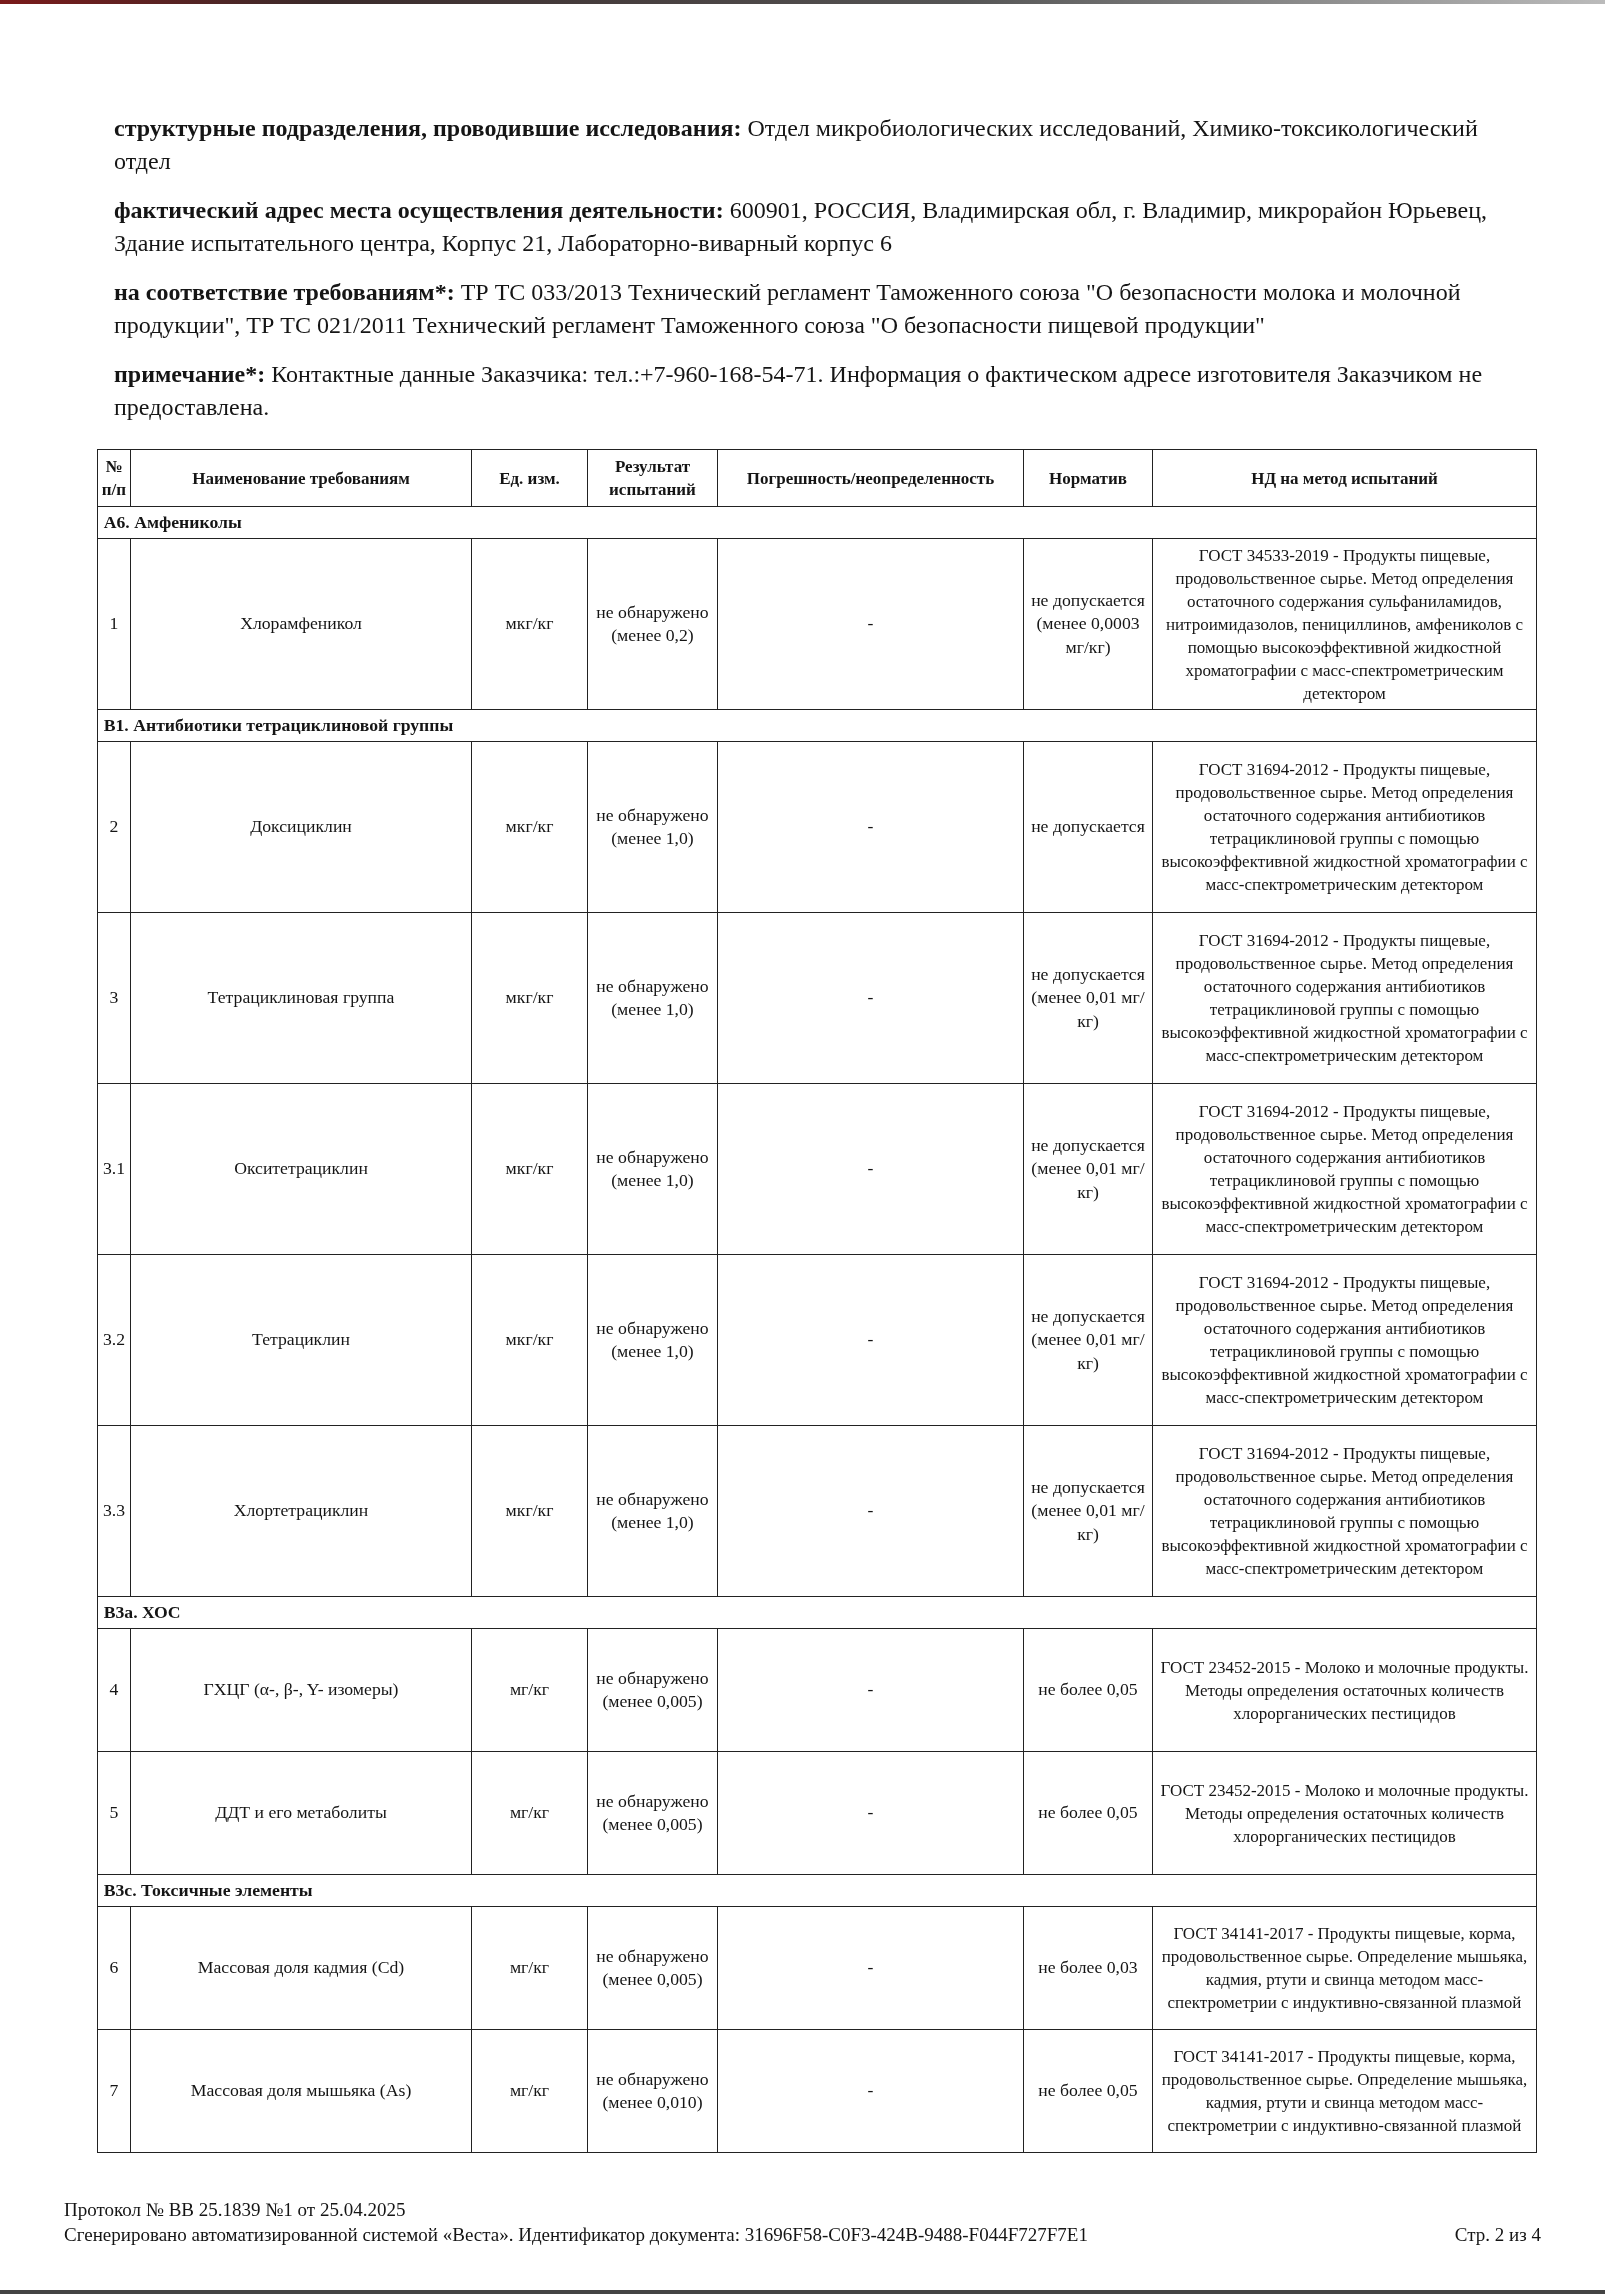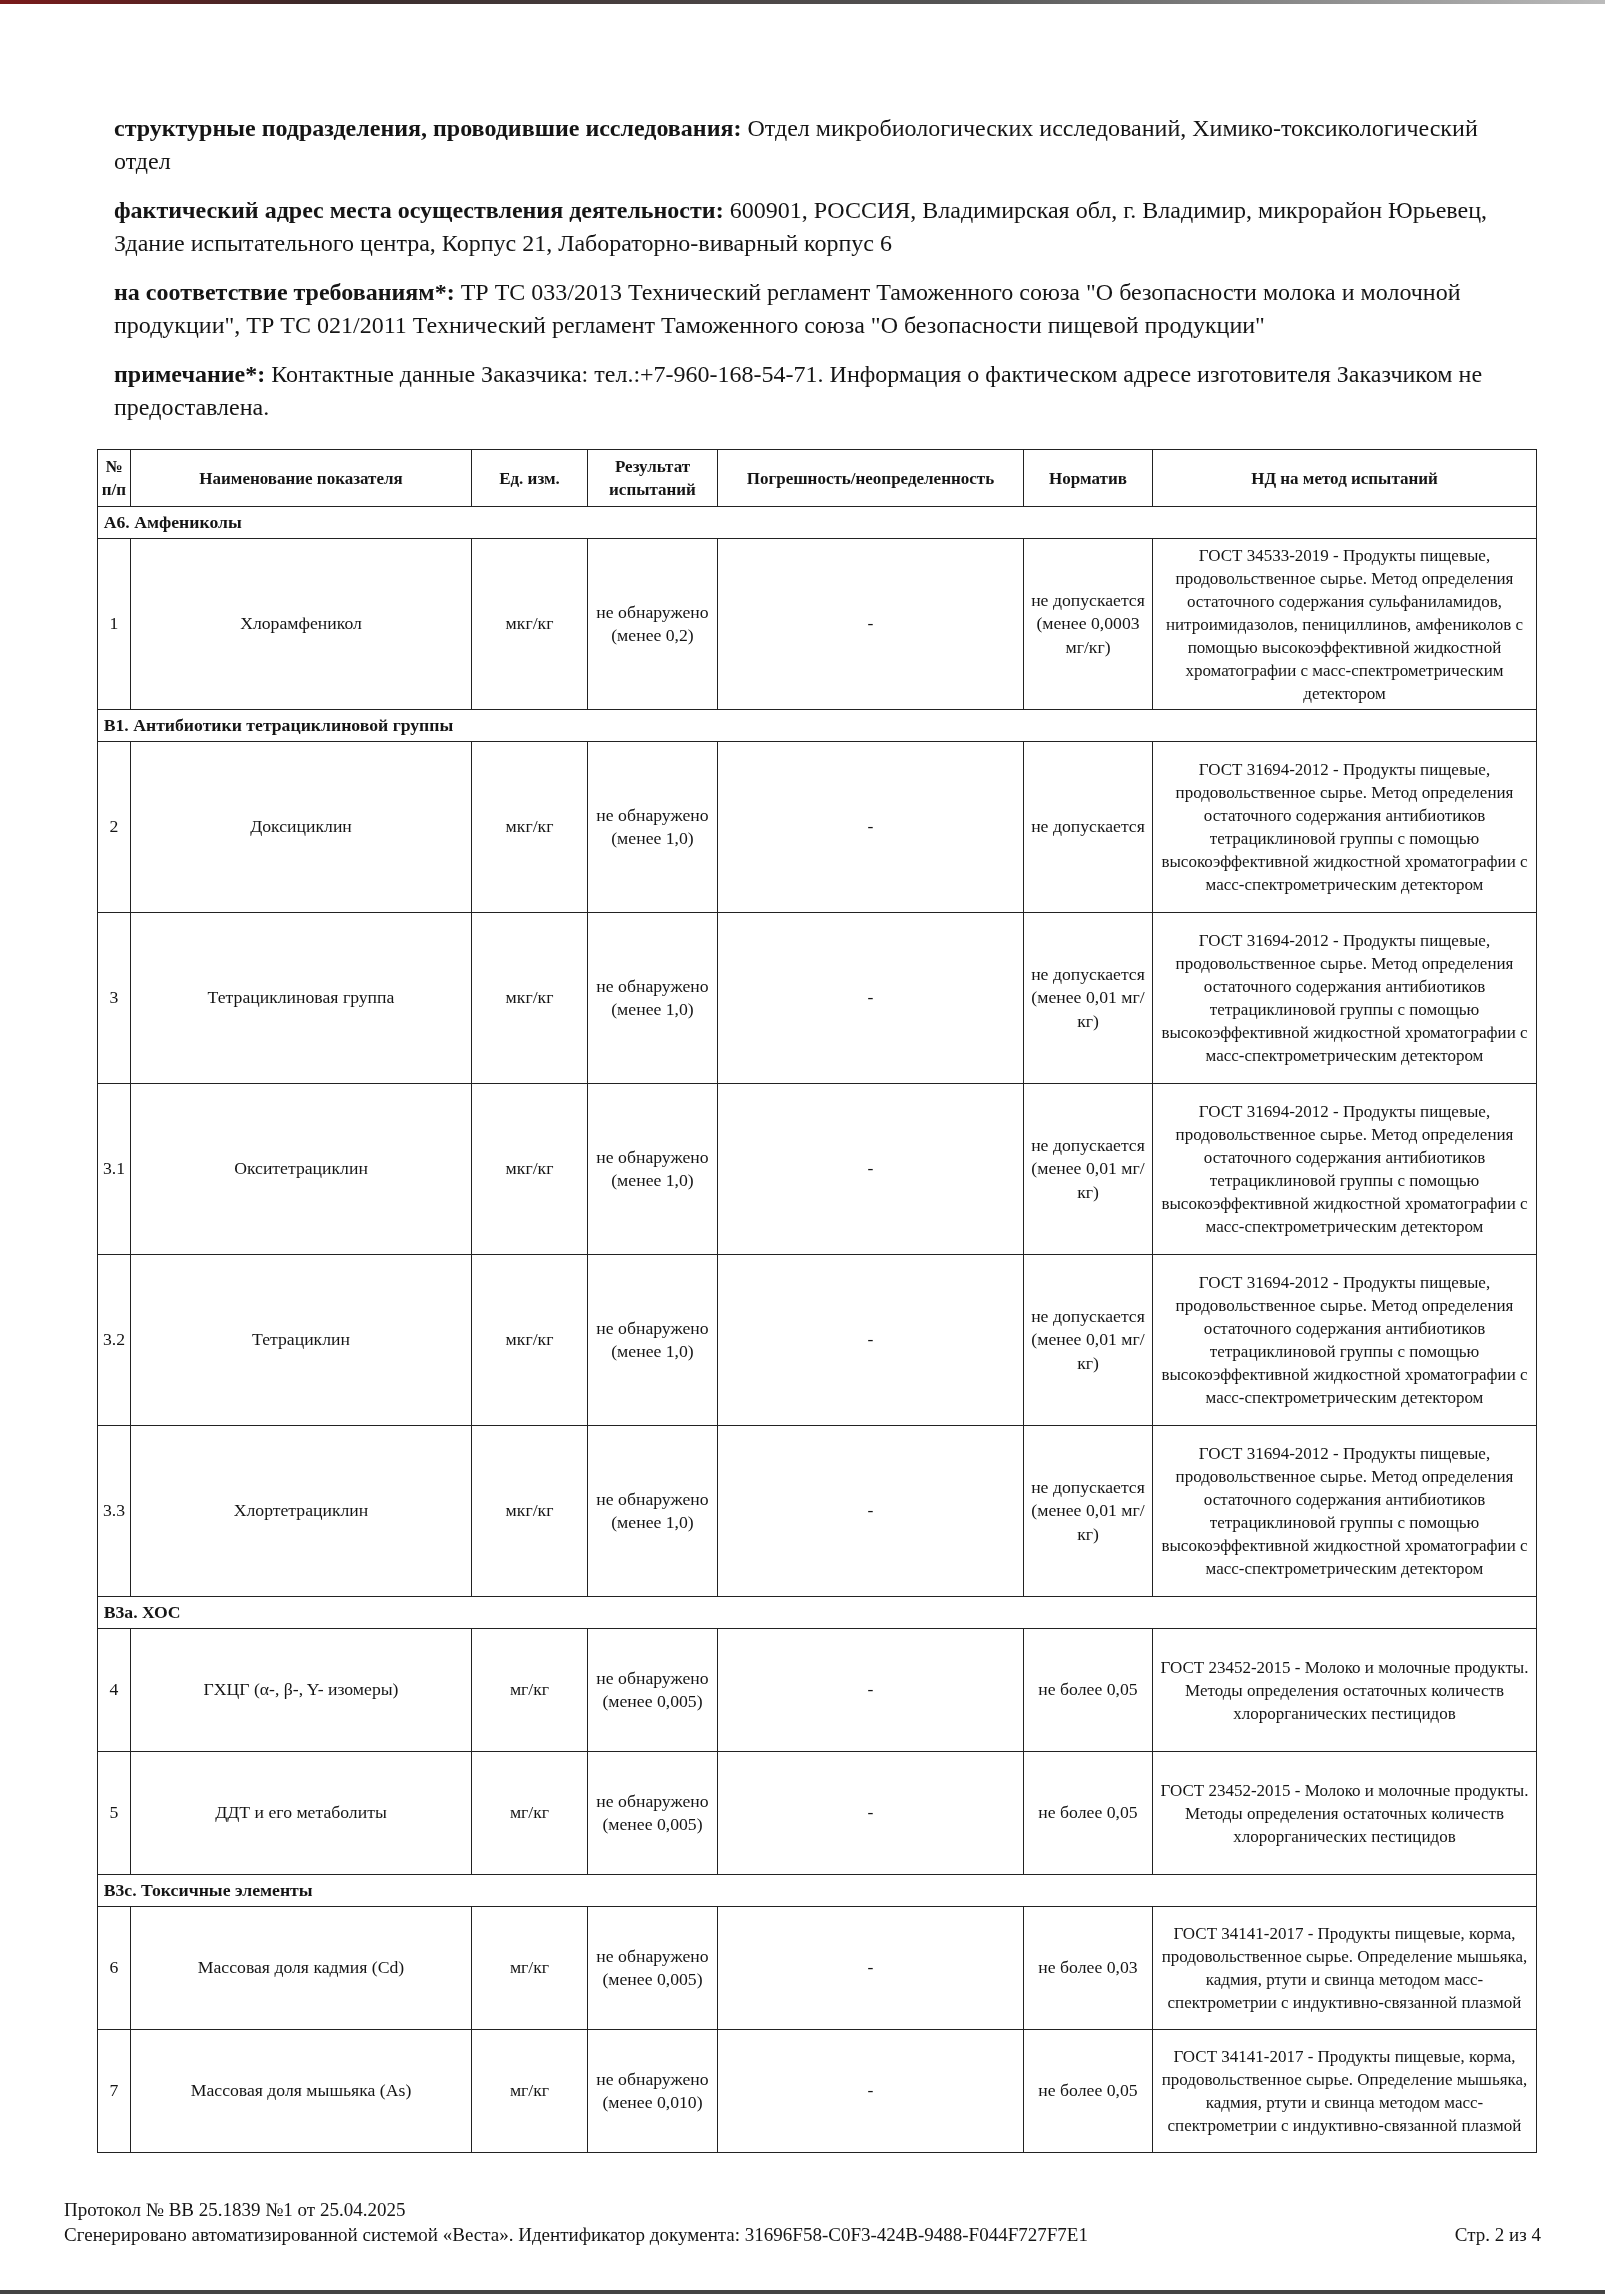--- a/index.html
+++ b/index.html
@@ -47,21 +47,21 @@
       <col style="width:341px">
       <col style="width:116px">
       <col style="width:130px">
     <col style="width:306px">
       <col style="width:129px">
       <col style="width:384px">
   </colgroup>
   <thead>
     <tr>
       <th>№ п/п</th>
-      <th>Наименование показателя</th>
+      <th>Наименование требованиям</th>
       <th>Ед. изм.</th>
       <th>Результат испытаний</th>
       <th>Погрешность/неопределенность</th>
       <th>Норматив</th>
       <th>НД на метод испытаний</th>
     </tr>
   </thead>
   <tbody>
       <tr class="group">
         <td colspan="7">А6. Амфениколы</td>

